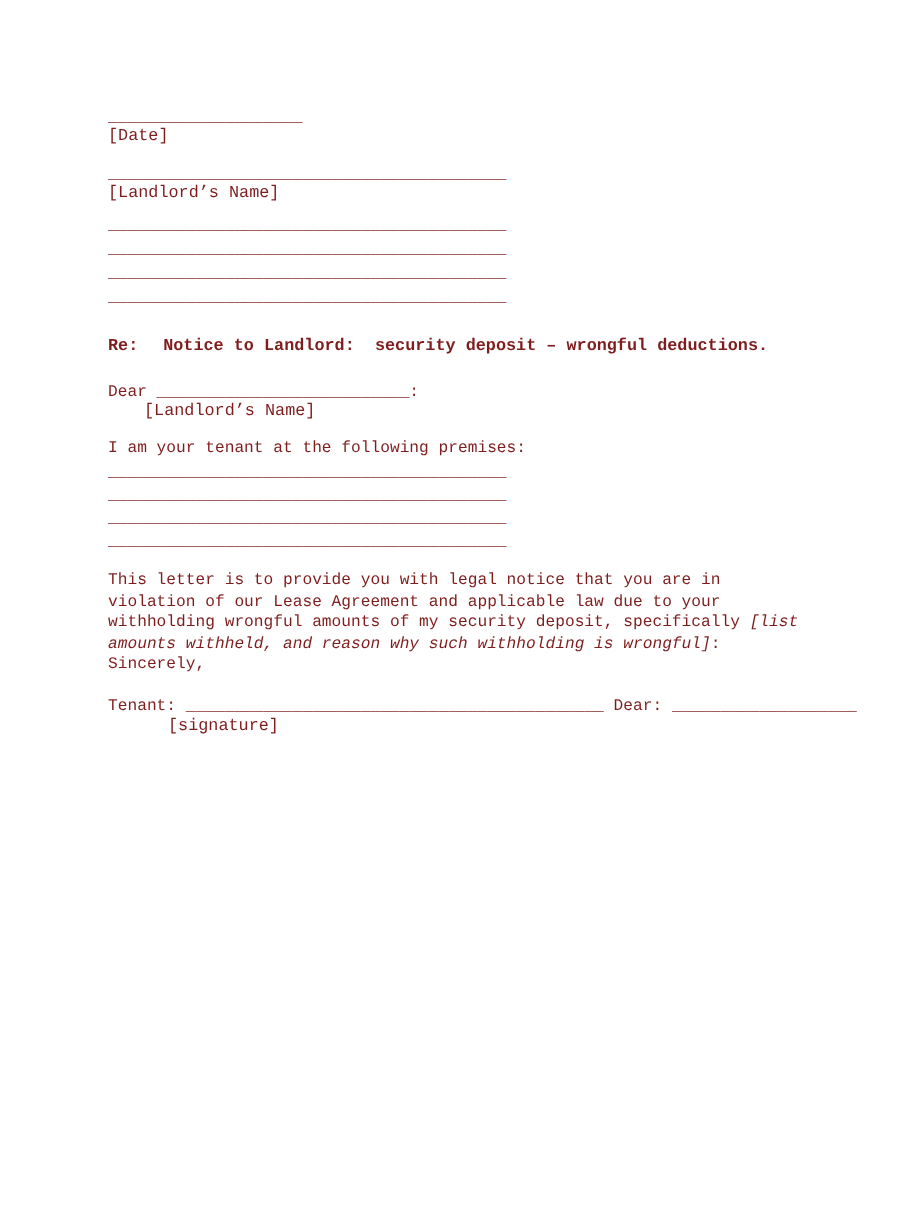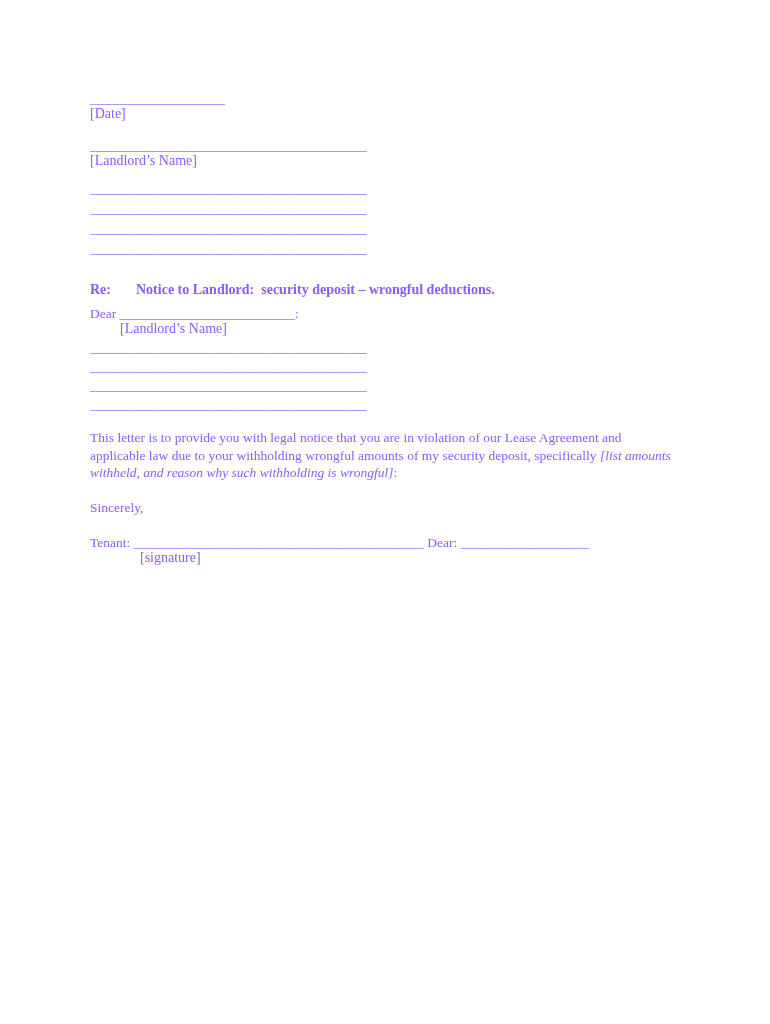--- a/index.html
+++ b/index.html
@@ -7,23 +7,23 @@
     padding: 0;
     background: #ffffff;
   }
   .page {
     position: relative;
     width: 770px;
     height: 1024px;
     background: #ffffff;
     box-sizing: border-box;
     padding: 90px 90px 3px 90px;
-    font-family: Liberation Serif, serif;
+    font-family: Liberation Mono, monospace;
     font-size: 13.5px;
-    color: #8b5cf6;
+    color: #7f1d1d;
     overflow: hidden;
   }
   p { margin: 0; }
   .blank-line {
     line-height: 17px;
     white-space: nowrap;
   }
   .small {
     font-size: 14px;
     line-height: 14px;
@@ -31,29 +31,29 @@
   .name-blank { margin-top: 16px; }
   .addr-group { margin-top: 11px; }
   .addr-group .blank-line { line-height: 20px; }
   .re-line {
     margin-top: 22px;
     font-weight: bold;
     font-size: 14px;
     line-height: 17px;
   }
   .re-label { display: inline-block; width: 46px; }
-  .dear { margin-top: 7px; line-height: 17px; }
+  .dear { margin-top: 21px; line-height: 17px; }
   .sub-label { margin-left: 30px; }
   .premises-intro { margin-top: 16px; line-height: 17px; }
   .premises-group { margin-top: 2px; }
   .premises-group .blank-line { line-height: 19px; }
   .violation { margin-top: 15px; line-height: 17.5px; }
   .violation .italic { font-style: italic; }
   .demand { margin-top: 72px; line-height: 17.5px; }
-  .closing { margin-top: 17px; line-height: 17px; }
+  .closing { line-height: 17px; }
   .sign-line { margin-top: 18px; line-height: 17px; white-space: nowrap; }
   .sig-label { margin-left: 50px; }
 </style>
 </head>
 <body>
 
 <div class="page">
 
   <div class="blank-line">____________________</div>
   <div class="small">[Date]</div>
@@ -68,20 +68,21 @@
     <div class="blank-line">_________________________________________</div>
   </div>
 
   <p class="re-line">
     <span class="re-label">Re:</span><span>Notice to Landlord:&nbsp; security deposit – wrongful deductions.</span>
   </p>
 
   <p class="dear">Dear __________________________:</p>
   <div class="small sub-label">[Landlord’s Name]</div>
 
+  <p class="premises-intro">I am your tenant at the following premises:</p>
   <div class="premises-group">
     <div class="blank-line">_________________________________________</div>
     <div class="blank-line">_________________________________________</div>
     <div class="blank-line">_________________________________________</div>
     <div class="blank-line">_________________________________________</div>
   </div>
 
   <p class="violation">
     <span>This letter is to provide you with legal notice that you are in violation of our Lease Agreement and applicable law due to your withholding wrongful amounts of my security deposit, specifically </span><span class="italic">[list amounts withheld, and reason why such withholding is wrongful]</span><span>:</span>
   </p>

